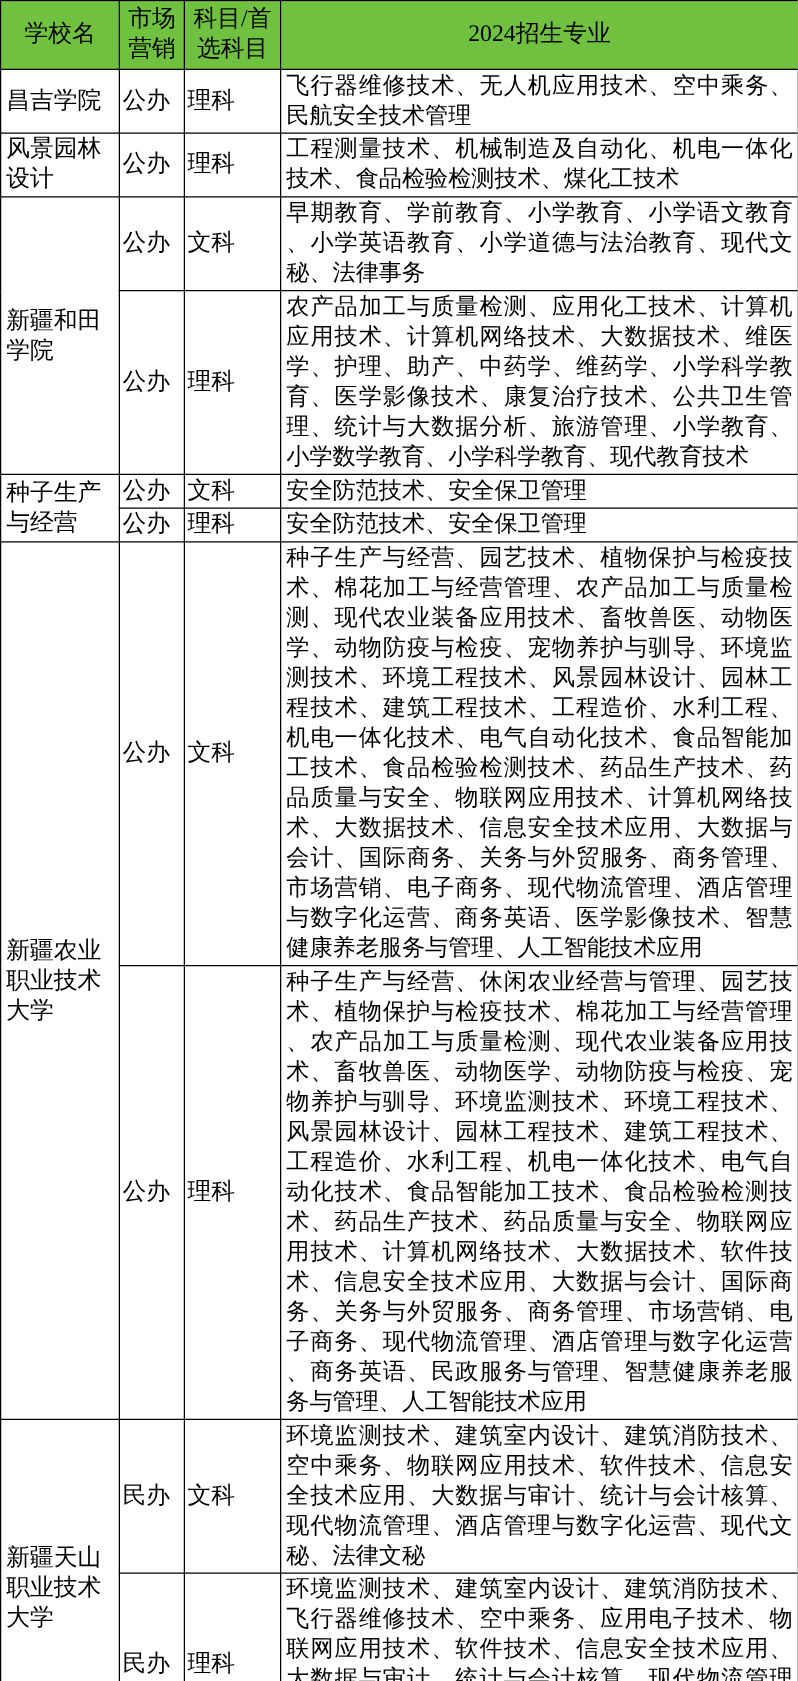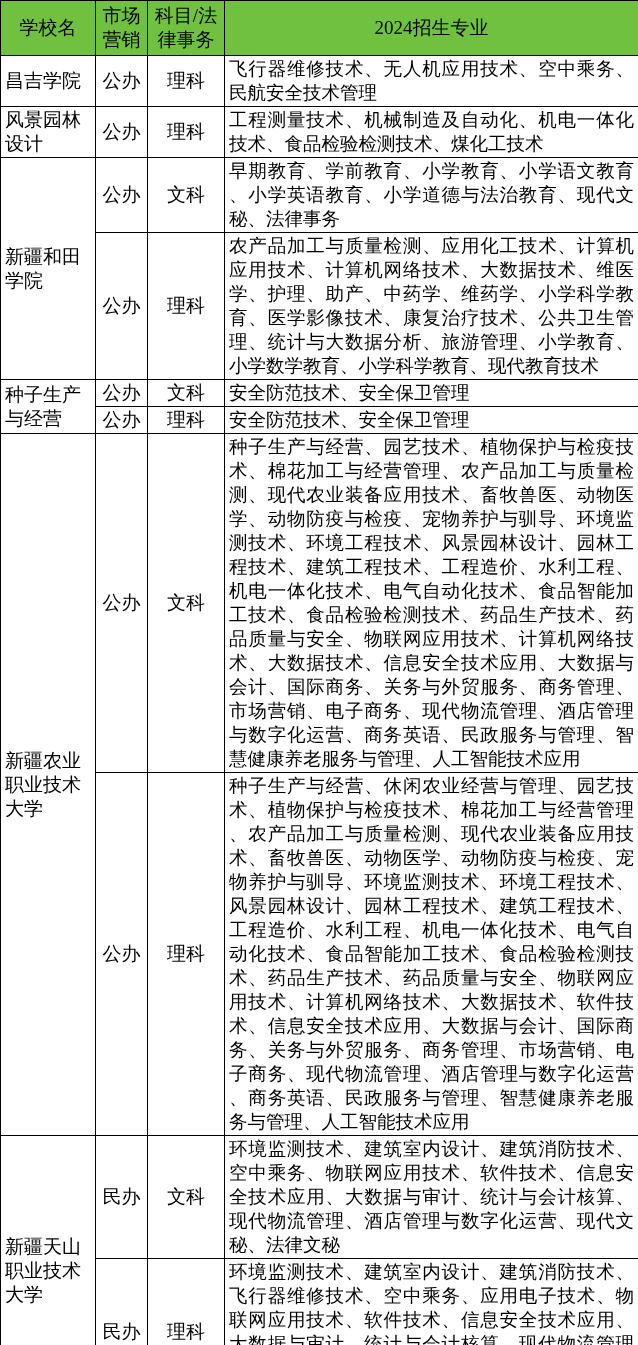--- a/index.html
+++ b/index.html
@@ -34,21 +34,21 @@
     font-weight: normal;
     text-align: center;
     padding: 3px 1px;
   }
   td.school {
     text-align: left;
     padding: 1px 4px;
     margin-top: 48px;
   }
   td.center {
-    text-align: center;
+    text-align: left;
   }
   td.majors {
     font-size: 18.5px;
     text-align: justify;
     text-justify: inter-ideograph;
     word-break: break-all;
     line-break: anywhere;
     padding: 1px 4px;
     margin-top: 13px;
   }
@@ -60,21 +60,21 @@
   <colgroup>
     <col class="c-school">
     <col class="c-type">
     <col class="c-subject">
     <col class="c-majors">
   </colgroup>
   <thead>
     <tr>
       <th>学校名</th>
       <th>市场营销</th>
-      <th>科目/法律事务</th>
+      <th>科目/首选科目</th>
       <th>2024招生专业</th>
     </tr>
   </thead>
   <tbody>
       <tr>
         <td class="school" rowspan="1">昌吉学院</td>
         <td class="center">公办</td>
         <td class="center">理科</td>
         <td class="majors">飞行器维修技术、无人机应用技术、空中乘务、民航安全技术管理</td>
       </tr>
@@ -103,21 +103,21 @@
       </tr>
       <tr>
         <td class="center">公办</td>
         <td class="center">理科</td>
         <td class="majors">安全防范技术、安全保卫管理</td>
       </tr>
       <tr>
         <td class="school" rowspan="2">新疆农业职业技术大学</td>
         <td class="center">公办</td>
         <td class="center">文科</td>
-        <td class="majors">种子生产与经营、园艺技术、植物保护与检疫技术、棉花加工与经营管理、农产品加工与质量检测、现代农业装备应用技术、畜牧兽医、动物医学、动物防疫与检疫、宠物养护与驯导、环境监测技术、环境工程技术、风景园林设计、园林工程技术、建筑工程技术、工程造价、水利工程、机电一体化技术、电气自动化技术、食品智能加工技术、食品检验检测技术、药品生产技术、药品质量与安全、物联网应用技术、计算机网络技术、大数据技术、信息安全技术应用、大数据与会计、国际商务、关务与外贸服务、商务管理、市场营销、电子商务、现代物流管理、酒店管理与数字化运营、商务英语、民政服务与管理、智慧健康养老服务与管理、人工智能技术应用</td>
+        <td class="majors">种子生产与经营、园艺技术、植物保护与检疫技术、棉花加工与经营管理、农产品加工与质量检测、现代农业装备应用技术、畜牧兽医、动物医学、动物防疫与检疫、宠物养护与驯导、环境监测技术、环境工程技术、风景园林设计、园林工程技术、建筑工程技术、工程造价、水利工程、机电一体化技术、电气自动化技术、食品智能加工技术、食品检验检测技术、药品生产技术、药品质量与安全、物联网应用技术、计算机网络技术、大数据技术、信息安全技术应用、大数据与会计、国际商务、关务与外贸服务、商务管理、市场营销、电子商务、现代物流管理、酒店管理与数字化运营、商务英语、医学影像技术、智慧健康养老服务与管理、人工智能技术应用</td>
       </tr>
       <tr>
         <td class="center">公办</td>
         <td class="center">理科</td>
         <td class="majors">种子生产与经营、休闲农业经营与管理、园艺技术、植物保护与检疫技术、棉花加工与经营管理、农产品加工与质量检测、现代农业装备应用技术、畜牧兽医、动物医学、动物防疫与检疫、宠物养护与驯导、环境监测技术、环境工程技术、风景园林设计、园林工程技术、建筑工程技术、工程造价、水利工程、机电一体化技术、电气自动化技术、食品智能加工技术、食品检验检测技术、药品生产技术、药品质量与安全、物联网应用技术、计算机网络技术、大数据技术、软件技术、信息安全技术应用、大数据与会计、国际商务、关务与外贸服务、商务管理、市场营销、电子商务、现代物流管理、酒店管理与数字化运营、商务英语、民政服务与管理、智慧健康养老服务与管理、人工智能技术应用</td>
       </tr>
       <tr>
         <td class="school" rowspan="2">新疆天山职业技术大学</td>
         <td class="center">民办</td>
         <td class="center">文科</td>

